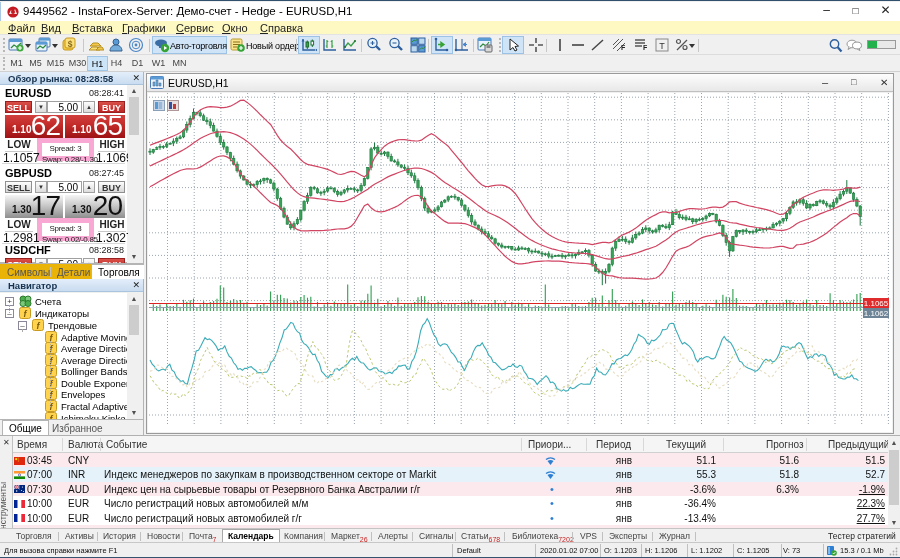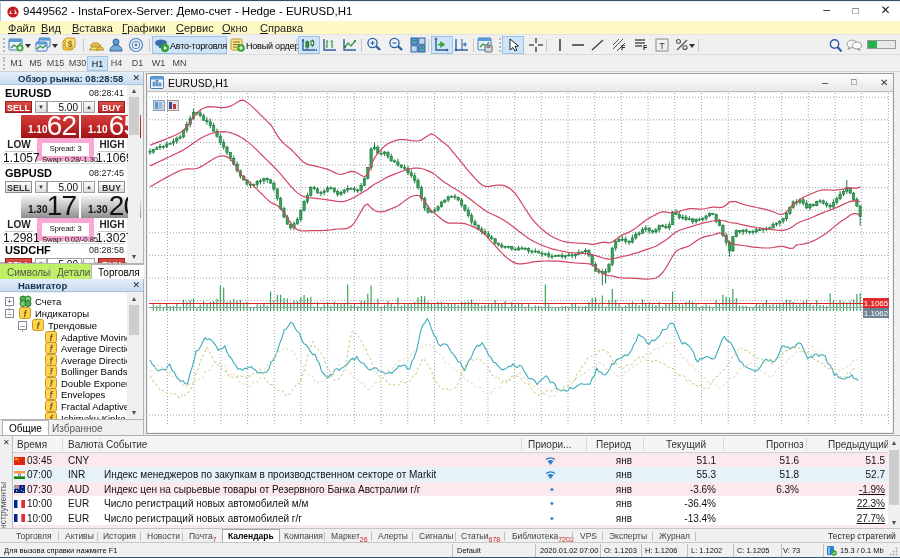--- a/index.html
+++ b/index.html
@@ -10,42 +10,42 @@
 .menubar{left:0;top:20px;width:900px;height:13px;background:#fef9c3;}
 .menubar span{position:absolute;top:1px;font-size:11px;color:#222;}
 .menubar u{text-decoration:underline;}
 .toolbar{left:0;top:33px;width:900px;height:20px;background:#f0f0f0;border-top:1px solid #e3e3e3;}
 .tfbar{left:0;top:53px;width:900px;height:18px;background:#f0f0f0;border-top:1px solid #dcdcdc;border-bottom:1px solid #d0d0d0;}
 .tf{position:absolute;top:1px;height:15px;line-height:15px;text-align:center;font-size:9px;color:#444;}
 .tf.sel{background:#cce4f7;border:1px solid #9fc6e7;color:#000;}
 .grip{position:absolute;width:3px;border-left:2px dotted #b8b8b8;}
 .sep{position:absolute;width:1px;background:#c8c8c8;}
 .mw{left:0;top:71px;width:144px;height:207px;background:#f0f0f0;border-right:1px solid #b4b4b4;}
-.phead{position:absolute;left:0;width:143px;height:13px;background:linear-gradient(#e3eefa,#c9dcf0);border-bottom:1px solid #aac4de;font-size:9.5px;color:#16324e;padding-left:18px;line-height:13px;}
+.phead{position:absolute;left:0;width:143px;height:13px;background:linear-gradient(#e3eefa,#c9dcf0);border-bottom:1px solid #aac4de;font-size:9.5px;color:#16324e;padding-left:8px;line-height:13px;}
 .phead .x{position:absolute;right:3px;top:0;color:#222;font-size:9px;}
 .qbody{position:absolute;left:0;top:13px;width:127px;background:#fff;border-bottom:1px solid #b4b4b4;}
 .qsect{position:absolute;left:0;width:127px;background:#fff;}
 .qtitle{position:absolute;left:5px;font-size:11px;font-weight:bold;color:#000;}
 .qtime{position:absolute;right:3px;font-size:9px;color:#222;}
 .qbtn{position:absolute;height:12px;font-size:9px;font-weight:bold;text-align:center;line-height:12px;}
 .qbtn.red{background:linear-gradient(#d85048,#c02524);color:#fff;border:1px solid #992020;}
 .qbtn.grey{background:linear-gradient(#fdfdfd,#d8d8d8);color:#333;border:1px solid #909090;}
 .spin{position:absolute;height:12px;background:linear-gradient(#fdfdfd,#dcdcdc);border:1px solid #a0a0a0;font-size:6px;text-align:center;line-height:11px;color:#333;}
 .qfield{position:absolute;height:12px;background:#fff;border:1px solid #a0a0a0;font-size:10px;text-align:right;padding-right:3px;line-height:11px;color:#000;}
-.tile{position:absolute;height:23px;overflow:hidden;margin-left:16px;}
+.tile{position:absolute;height:23px;overflow:hidden;}
 .tile.red{background:linear-gradient(#d1403e,#c22a28 45%,#9d1315);}
 .tile.grey{background:linear-gradient(#f5f5f5,#c9c9c9 45%,#8e8e8e);}
 .tile .small{position:absolute;left:7px;bottom:3px;font-size:10px;font-weight:bold;}
 .tile .big{position:absolute;right:3px;top:-5px;font-size:28px;letter-spacing:-1px;}
 .tile.red .small,.tile.red .big{color:#fff;}
 .tile.grey .small,.tile.grey .big{color:#111;}
 .lh{position:absolute;font-size:10px;font-weight:bold;color:#222;text-align:center;}
 .lhv{position:absolute;font-size:12px;color:#111;text-align:center;}
 .spreadbox{position:absolute;border:5px solid #f9a8d4;background:#fff;font-size:8px;color:#222;text-align:center;line-height:11px;white-space:nowrap;letter-spacing:-0.3px;}
-.mwtabs{position:absolute;left:0;top:191px;width:143px;height:16px;background:#bef264;border-top:1px solid #b4b4b4;}
+.mwtabs{position:absolute;left:0;top:191px;width:143px;height:16px;background:#eab308;border-top:1px solid #b4b4b4;}
 .ptab{position:absolute;font-size:10px;color:#555;top:3px;}
 .ptab.act{background:#fff;border:1px solid #b4b4b4;border-bottom:none;color:#000;top:0px;height:16px;line-height:15px;padding:0 6px;}
 .nav{left:0;top:278px;width:144px;height:156px;background:#f0f0f0;border-right:1px solid #b4b4b4;}
 .tree{position:absolute;left:0;top:14px;width:127px;height:126px;background:#fff;overflow:hidden;}
 .titem{position:absolute;font-size:9.5px;color:#000;white-space:nowrap;}
 .exp{position:absolute;width:9px;height:9px;border:1px solid #889;background:#fff;font-size:8px;line-height:7px;text-align:center;color:#333;}
 .navtabs{position:absolute;left:0;top:140px;width:143px;height:16px;background:#f0f0f0;border-top:1px solid #b4b4b4;}
 .sb{position:absolute;background:#f0f0f0;}
 .sb .ar{position:absolute;left:0;width:12px;height:12px;background:#f0f0f0;color:#505050;font-size:7px;text-align:center;line-height:12px;}
 .sb .th{position:absolute;left:1px;width:10px;background:#cdcdcd;}

